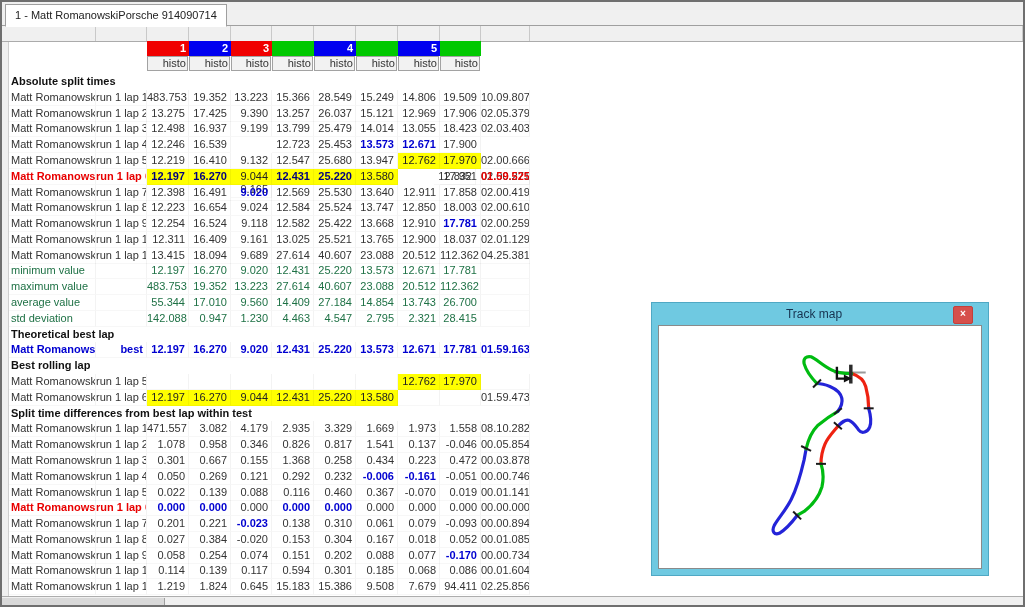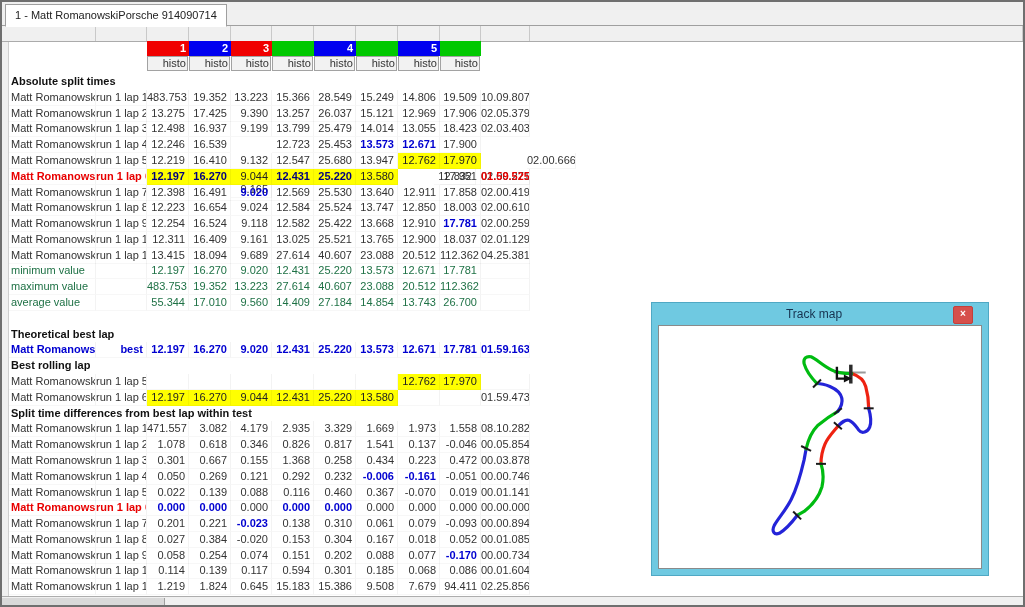--- a/index.html
+++ b/index.html
@@ -157,21 +157,21 @@
         <div class="cell namec cn" style="left: 0px; width: 87px;">Matt Romanowsk</div>
         <div class="cell num cn" style="left: 87px; width: 51px;">run 1 lap 5</div>
         <div class="cell num cn" style="left: 138px; width: 42px;">12.219</div>
         <div class="cell num cn" style="left: 180px; width: 42px;">16.410</div>
         <div class="cell num cn" style="left: 222px; width: 41px;">9.132</div>
         <div class="cell num cn" style="left: 263px; width: 42px;">12.547</div>
         <div class="cell num cn" style="left: 305px; width: 42px;">25.680</div>
         <div class="cell num cn" style="left: 347px; width: 42px;">13.947</div>
         <div class="cell num cy bgy" style="left: 389px; width: 42px;">12.762</div>
         <div class="cell num cy bgy" style="left: 431px; width: 41px;">17.970</div>
-        <div class="cell num cn" style="left: 472px; width: 49px; margin-left: 46px;">02.00.666</div>
+        <div class="cell num cn" style="left: 472px; width: 49px;">02.00.666</div>
       </div>
       <div class="row" style="top: 169px;">
         <div class="cell namec cr" style="left: 0px; width: 87px;">Matt Romanowsl</div>
         <div class="cell num cr" style="left: 87px; width: 51px;">run 1 lap 6</div>
         <div class="cell num cB cBy bgy" style="left: 138px; width: 42px;">12.197</div>
         <div class="cell num cB cBy bgy" style="left: 180px; width: 42px;">16.270</div>
         <div class="cell num cy bgy" style="left: 222px; width: 41px;">9.044</div>
         <div class="cell num cB cBy bgy" style="left: 263px; width: 42px;">12.431</div>
         <div class="cell num cB cBy bgy" style="left: 305px; width: 42px;">25.220</div>
         <div class="cell num cy bgy" style="left: 347px; width: 42px;">13.580</div>
@@ -274,20 +274,33 @@
         <div class="cell namec cg" style="left: 0px; width: 87px;">average value</div>
         <div class="cell num cn" style="left: 87px; width: 51px;"></div>
         <div class="cell num cg" style="left: 138px; width: 42px;">55.344</div>
         <div class="cell num cg" style="left: 180px; width: 42px;">17.010</div>
         <div class="cell num cg" style="left: 222px; width: 41px;">9.560</div>
         <div class="cell num cg" style="left: 263px; width: 42px;">14.409</div>
         <div class="cell num cg" style="left: 305px; width: 42px;">27.184</div>
         <div class="cell num cg" style="left: 347px; width: 42px;">14.854</div>
         <div class="cell num cg" style="left: 389px; width: 42px;">13.743</div>
         <div class="cell num cg" style="left: 431px; width: 41px;">26.700</div>
+        <div class="cell num cn" style="left: 472px; width: 49px;"></div>
+      </div>
+      <div class="row" style="top: 311px;">
+        <div class="cell namec cg" style="left: 0px; width: 87px;">std deviation</div>
+        <div class="cell num cn" style="left: 87px; width: 51px;"></div>
+        <div class="cell num cg" style="left: 138px; width: 42px;">142.088</div>
+        <div class="cell num cg" style="left: 180px; width: 42px;">0.947</div>
+        <div class="cell num cg" style="left: 222px; width: 41px;">1.230</div>
+        <div class="cell num cg" style="left: 263px; width: 42px;">4.463</div>
+        <div class="cell num cg" style="left: 305px; width: 42px;">4.547</div>
+        <div class="cell num cg" style="left: 347px; width: 42px;">2.795</div>
+        <div class="cell num cg" style="left: 389px; width: 42px;">2.321</div>
+        <div class="cell num cg" style="left: 431px; width: 41px;">28.415</div>
         <div class="cell num cn" style="left: 472px; width: 49px;"></div>
       </div>
       <div class="section" style="top: 327px;">Theoretical best lap</div>
       <div class="row" style="top: 342px;">
         <div class="cell namec cb" style="left: 0px; width: 87px;">Matt Romanowsl</div>
         <div class="cell num cb" style="left: 87px; width: 51px;">best</div>
         <div class="cell num cb" style="left: 138px; width: 42px;">12.197</div>
         <div class="cell num cb" style="left: 180px; width: 42px;">16.270</div>
         <div class="cell num cb" style="left: 222px; width: 41px;">9.020</div>
         <div class="cell num cb" style="left: 263px; width: 42px;">12.431</div>
@@ -335,21 +348,21 @@
         <div class="cell num cn" style="left: 305px; width: 42px;">3.329</div>
         <div class="cell num cn" style="left: 347px; width: 42px;">1.669</div>
         <div class="cell num cn" style="left: 389px; width: 42px;">1.973</div>
         <div class="cell num cn" style="left: 431px; width: 41px;">1.558</div>
         <div class="cell num cn" style="left: 472px; width: 49px;">08.10.282</div>
       </div>
       <div class="row" style="top: 437px;">
         <div class="cell namec cn" style="left: 0px; width: 87px;">Matt Romanowsk</div>
         <div class="cell num cn" style="left: 87px; width: 51px;">run 1 lap 2</div>
         <div class="cell num cn" style="left: 138px; width: 42px;">1.078</div>
-        <div class="cell num cn" style="left: 180px; width: 42px;">0.618</div>
+        <div class="cell num cn" style="left: 180px; width: 42px;">0.958</div>
         <div class="cell num cn" style="left: 222px; width: 41px;">0.346</div>
         <div class="cell num cn" style="left: 263px; width: 42px;">0.826</div>
         <div class="cell num cn" style="left: 305px; width: 42px;">0.817</div>
         <div class="cell num cn" style="left: 347px; width: 42px;">1.541</div>
         <div class="cell num cn" style="left: 389px; width: 42px;">0.137</div>
         <div class="cell num cn" style="left: 431px; width: 41px;">-0.046</div>
         <div class="cell num cn" style="left: 472px; width: 49px;">00.05.854</div>
       </div>
       <div class="row" style="top: 453px;">
         <div class="cell namec cn" style="left: 0px; width: 87px;">Matt Romanowsk</div>

